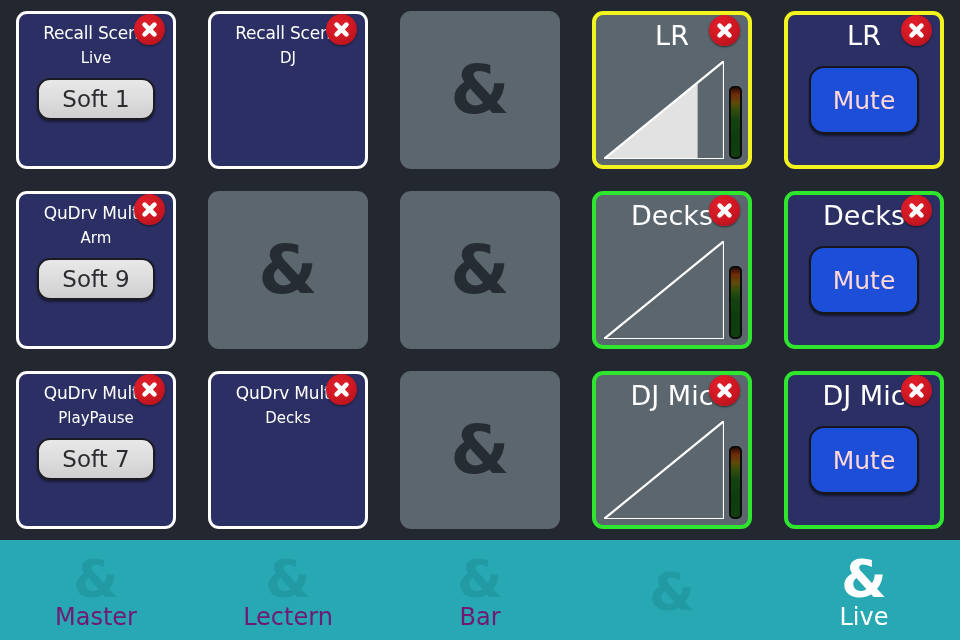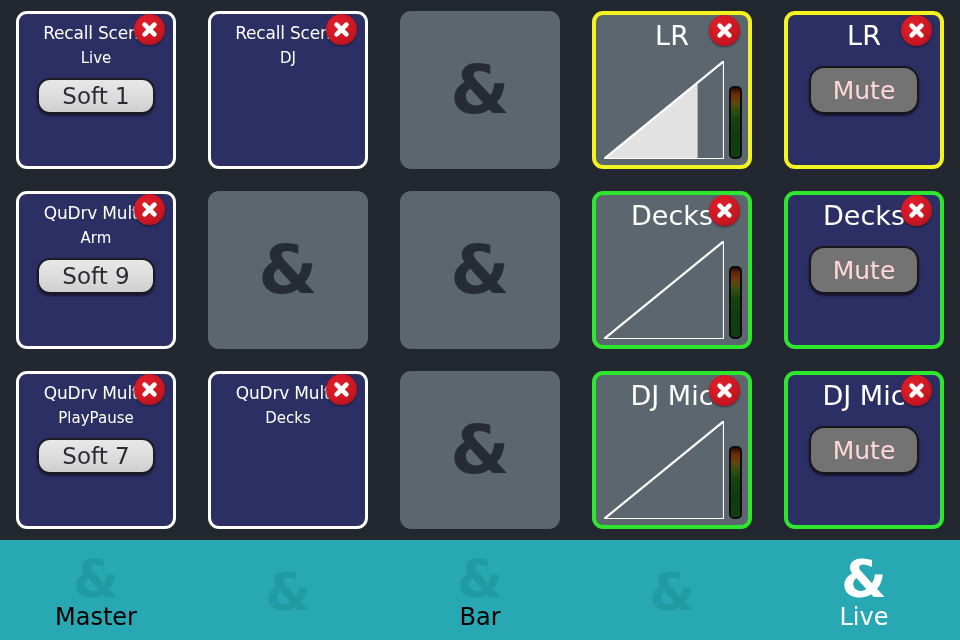--- a/index.html
+++ b/index.html
@@ -81,21 +81,21 @@
   .soft-sub {
     color: #ffffff;
     font-size: 15px;
     line-height: 18px;
     margin-top: 6px;
     white-space: nowrap;
   }
   .soft-btn {
     margin-top: 11px;
     width: 118px;
-    height: 36px;
+    height: 42px;
     border-radius: 13px;
     background: linear-gradient(180deg, #e8e8e8 0%, #dedede 45%, #cfcfcf 100%);
     border: 2px solid #1b1b22;
     box-shadow: 0 2px 2px rgba(0,0,0,0.45);
     display: flex;
     align-items: center;
     justify-content: center;
     color: #2c2c30;
     font-size: 23px;
     box-sizing: border-box;
@@ -115,23 +115,23 @@
   .cell.mute.acc-green  { border: 4px solid #2fe62f; }
   .mute-title {
     color: #ffffff;
     font-size: 27px;
     line-height: 32px;
     white-space: nowrap;
   }
   .mute-btn {
     margin-top: 14px;
     width: 110px;
-    height: 48px;
+    height: 68px;
     border-radius: 15px;
-    background: #737373;
+    background: #1d4ed8;
     border: 2px solid #16161b;
     box-shadow: 0 2px 2px rgba(0,0,0,0.5);
     display: flex;
     align-items: center;
     justify-content: center;
     color: #ffd7d7;
     font-size: 25px;
     box-sizing: border-box;
   }
 
@@ -224,21 +224,21 @@
   .nav-amp {
     font-size: 52px;
     font-weight: bold;
     line-height: 52px;
     color: #219aa4;
     user-select: none;
   }
   .nav-label {
     font-size: 24px;
     line-height: 28px;
-    color: #000000;
+    color: #701a75;
     margin-top: -2px;
   }
   .nav-item.active .nav-amp { color: #ffffff; }
   .nav-item.active .nav-label { color: #ffffff; }
 </style>
 </head>
 <body>
 
 <div id="app">
 
@@ -444,20 +444,21 @@
       </div>
     </div>
 
   <div id="navbar">
       <div class="nav-item">
         <div class="nav-amp">&amp;</div>
         <div class="nav-label">Master</div>
       </div>
       <div class="nav-item">
         <div class="nav-amp">&amp;</div>
+        <div class="nav-label">Lectern</div>
       </div>
       <div class="nav-item">
         <div class="nav-amp">&amp;</div>
         <div class="nav-label">Bar</div>
       </div>
       <div class="nav-item">
         <div class="nav-amp">&amp;</div>
       </div>
       <div class="nav-item active">
         <div class="nav-amp">&amp;</div>

